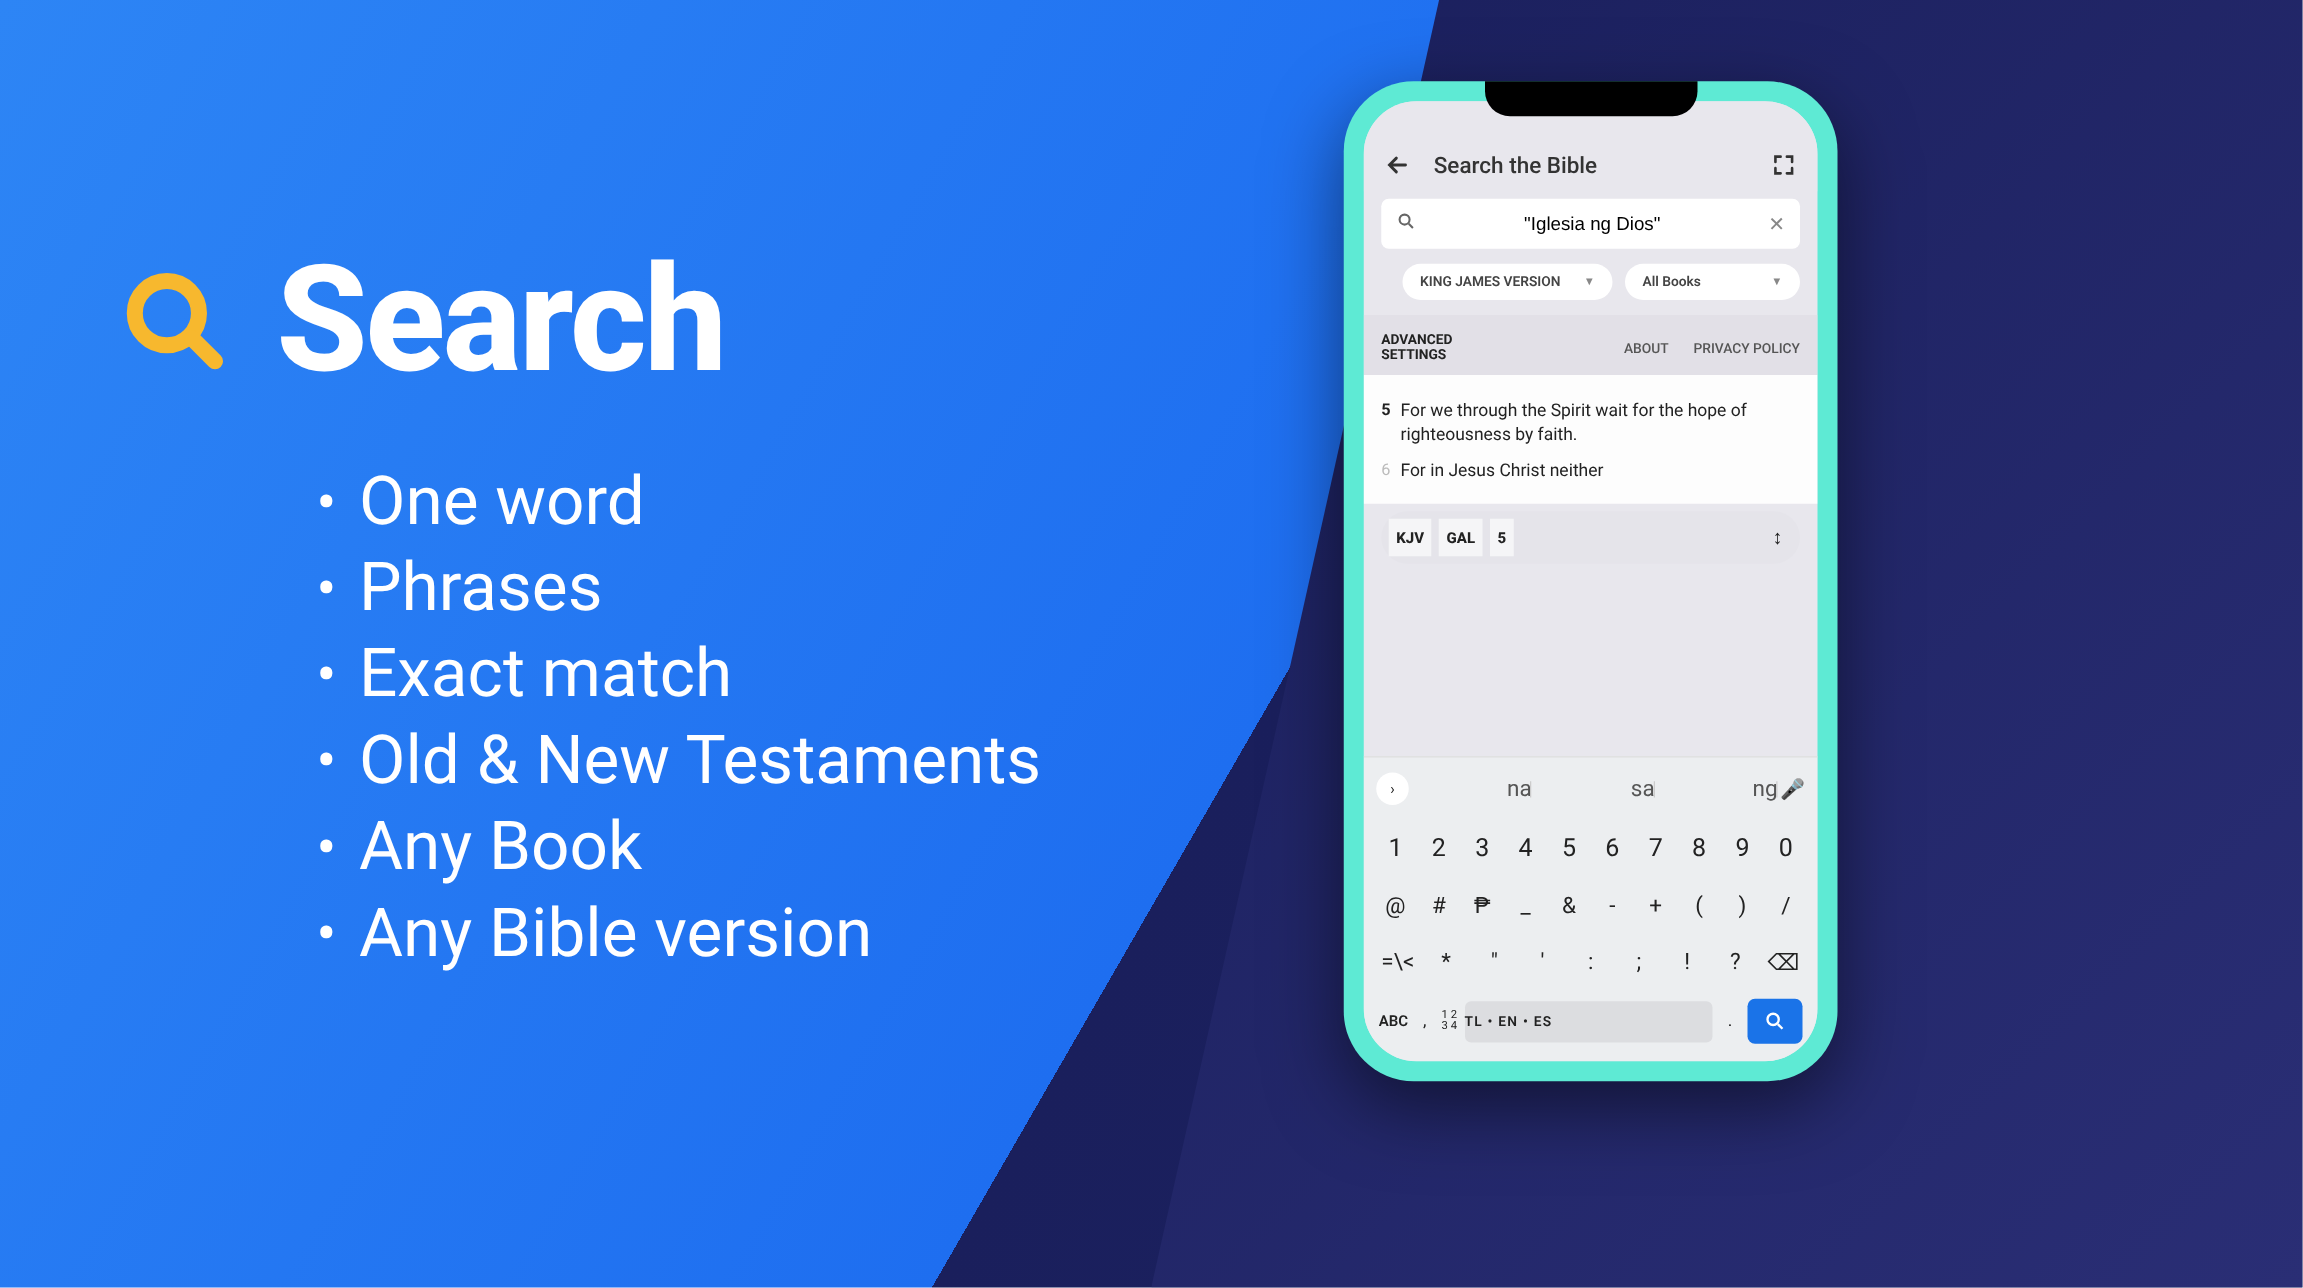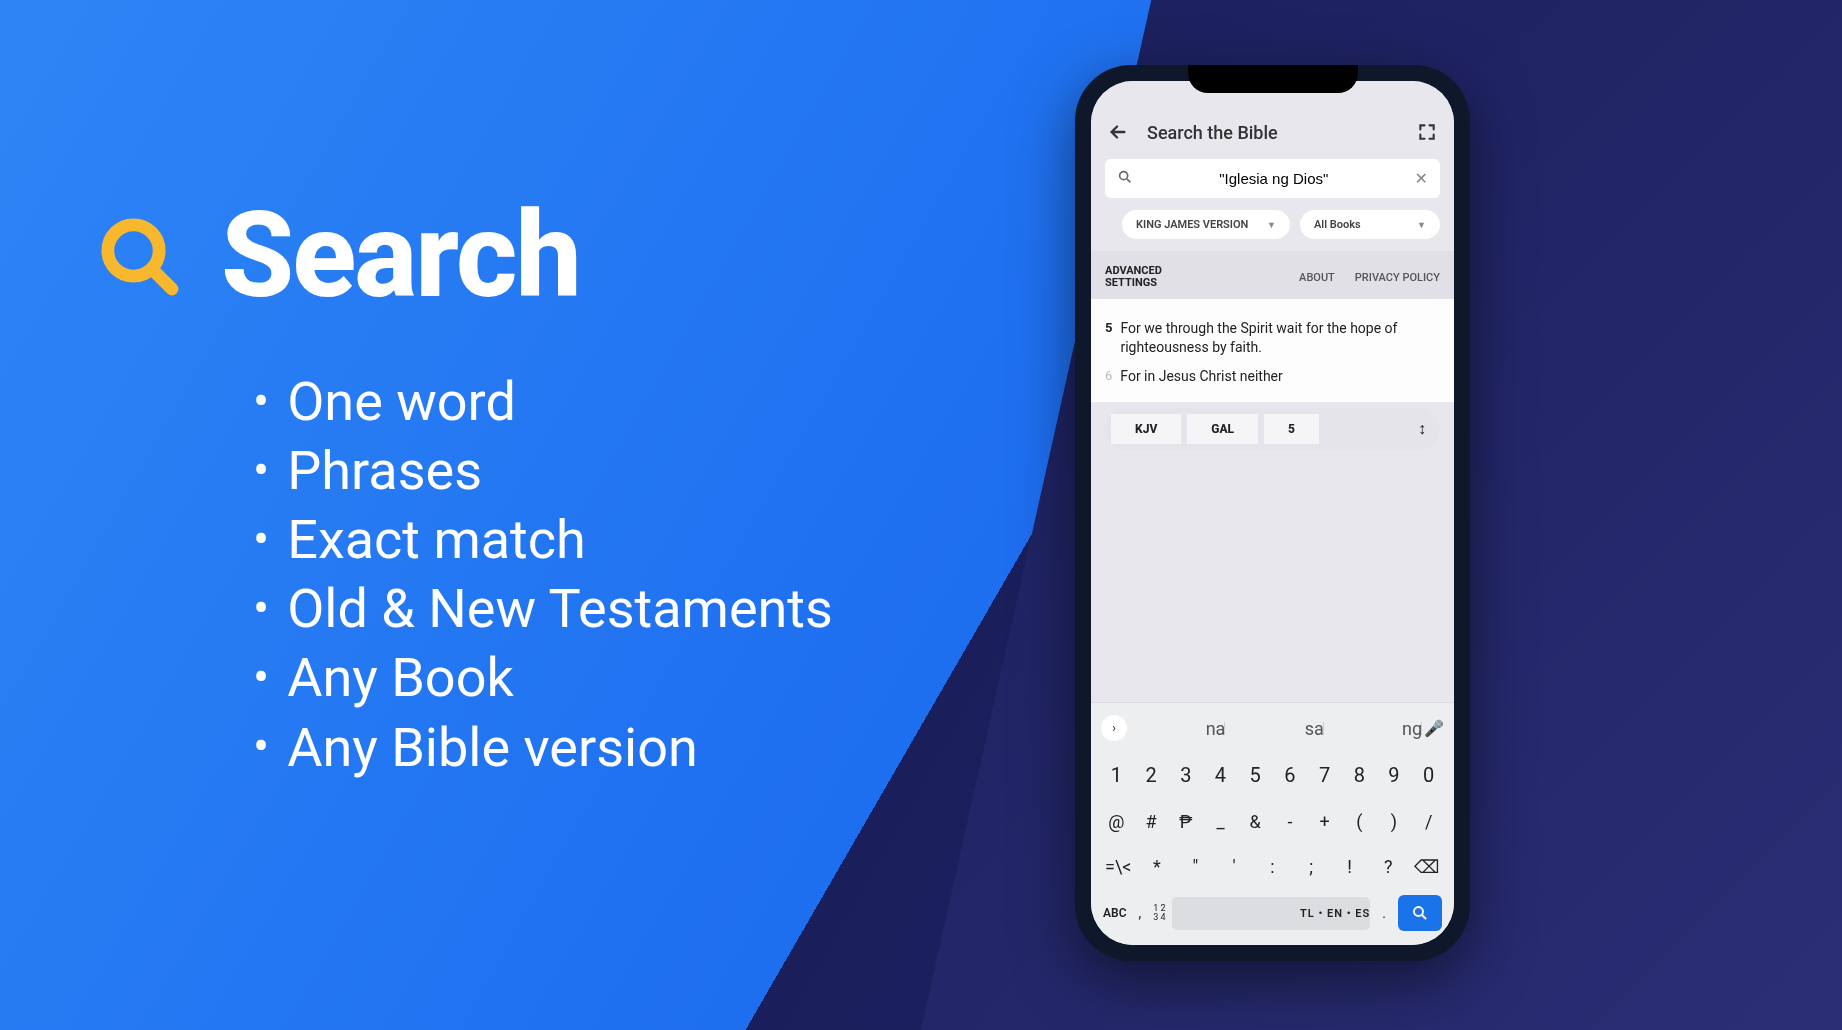--- a/index.html
+++ b/index.html
@@ -41,22 +41,22 @@
 }
 .bullets li { list-style: none; display:flex; align-items:center; gap: 18px;}
 .bullets li::before { content:"•"; font-size: 48px; }
 
 
 .phone {
   position: absolute;
   top: 65px;
   left: 1075px;
   width: 395px;
-  height: 896px;
-  background: #0f172a;
+  height: 800px;
+  background: #5eead4;
   border-radius: 56px;
   padding: 16px;
   box-shadow: 0 20px 60px rgba(0,0,0,0.5);
 }
 .phone-screen {
   width: 100%; height: 100%;
   background: #e8e7ed;
   border-radius: 42px;
   overflow: hidden;
   position: relative;
@@ -109,38 +109,38 @@
 .tab-row .links { display:flex; gap: 20px; font-weight:500; color:#555; }
 .results { background:#fdfdfd; padding: 20px 14px 6px 14px; font-size:14px; line-height:1.35; }
 .verse { display:flex; gap:8px; margin-bottom:10px; }
 .verse .num { font-weight:700; font-size:13px; }
 .verse.dim .num { color:#bbb; font-weight:400; }
 .nav-pill {
   margin: 6px 14px;
   background:#e5e4ea; border-radius: 28px;
   display:flex; align-items:center; padding:6px 14px 6px 6px;
 }
-.nav-pill .pill-btn { background:#f5f5f7; border-radius:0; padding:8px 24px; font-size:12px; font-weight:800; margin-right:6px; }
+.nav-pill .pill-btn { background:#f5f5f7; border-radius:0; padding:8px 6px; font-size:12px; font-weight:800; margin-right:6px; }
 .nav-pill .spacer{flex:1;}
 .nav-pill .updown{font-size:16px;font-weight:bold;}
 
 
 .keyboard { position:absolute; bottom:0; left:0; right:0; background:#eceef0; padding:8px 4px 14px 4px; border-top:1px solid #ddd;}
 .kb-suggest { display:flex; align-items:center; padding:4px 6px 10px 6px; gap:2px;}
 .kb-suggest .chev { width:26px;height:26px;background:#fff;border-radius:50%;display:flex;align-items:center;justify-content:center;font-size:12px;}
 .kb-suggest .sugg {flex:1;text-align:right;font-size:18px;color:#555;position:relative;}
 .kb-suggest .sugg:not(:last-of-type)::after{content:"";position:absolute;right:0;top:4px;bottom:4px;width:1px;background:#ccc;}
 .kb-suggest .mic{font-size:16px;}
 .kb-row { display:flex; justify-content:space-around; padding:4px 4px;}
 .kb-row span { flex:1; text-align:center; font-size:20px; padding:8px 0;}
 .kb-row.r2 span{font-size:18px;}
 .kb-bottom { display:flex; align-items:center; gap:6px; padding:6px 8px 0 8px;}
 .kb-bottom .abc{font-size:12px;font-weight:600;}
 .kb-bottom .nums{font-size:9px;line-height:1;}
-.kb-bottom .space{flex:1;background:#dcdde0;border-radius:5px;text-align:right;padding:10px 0;font-size:11px;font-weight:600;letter-spacing:1px;}
+.kb-bottom .space{flex:1;background:#dcdde0;border-radius:5px;text-align:left;padding:10px 0;font-size:11px;font-weight:600;letter-spacing:1px;}
 .kb-bottom .go{background:#1a73e8;border-radius:6px;width:44px;height:36px;display:flex;align-items:center;justify-content:center;}
 .kb-bottom .go svg{width:18px;height:18px;}
 </style>
 </head>
 <body>
 
 <div class="bg-diagonal"></div>
 
 <div class="left-content">
   <div class="search-row">

